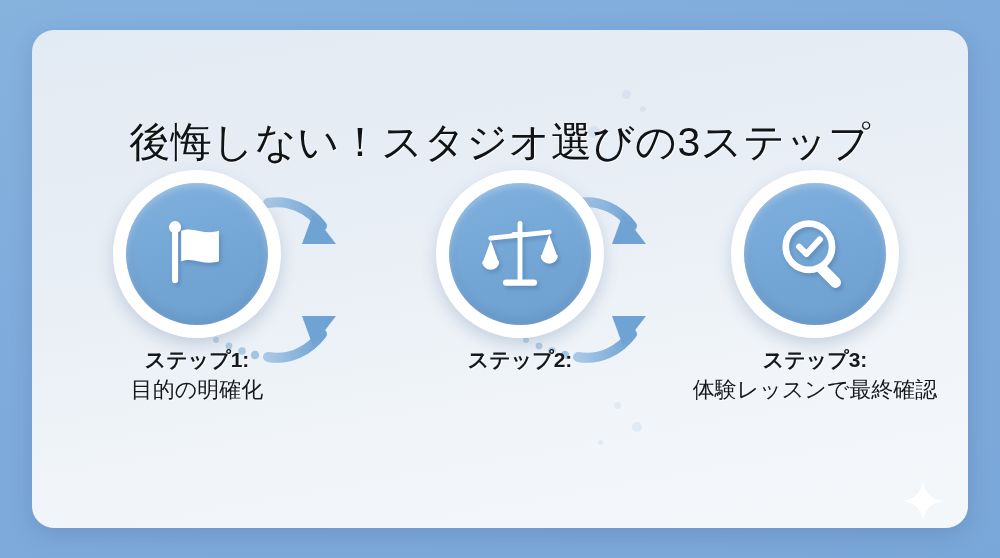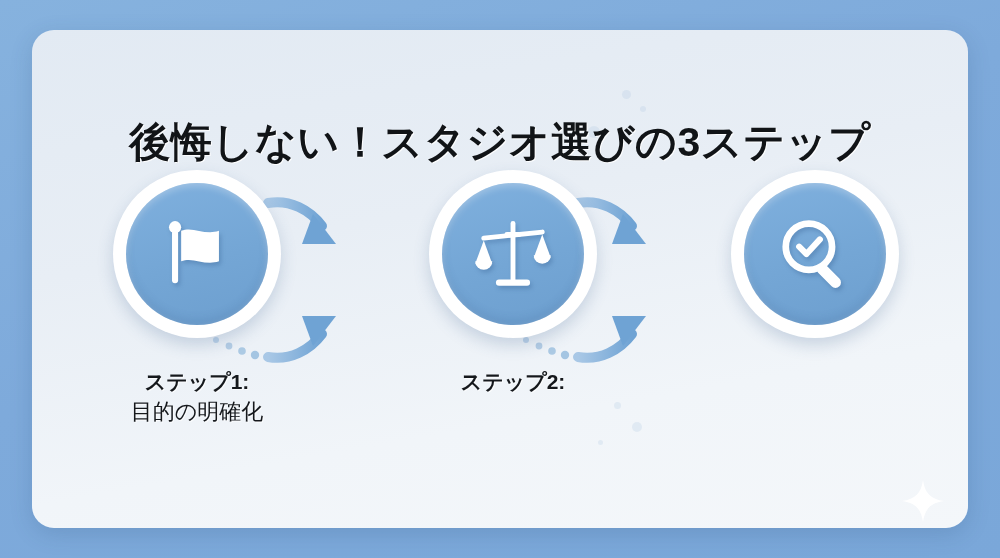--- a/index.html
+++ b/index.html
@@ -60,21 +60,21 @@
   }
 
   
   .title {
     position: absolute;
     left: 0;
     top: 58px;
     width: 936px;
     text-align: center;
     font-size: 41px;
-    font-weight: 700;
+    font-weight: 400;
     letter-spacing: 0.5px;
     color: #111417;
     text-shadow: 1px 1px 0 rgba(255,255,255,0.85);
     white-space: nowrap;
   }
 
   
   .steps {
     position: absolute;
     left: 0;
@@ -82,21 +82,21 @@
     width: 936px;
     height: 330px;
   }
 
   .step {
     position: absolute;
     width: 300px;
     text-align: center;
   }
   .step-1 { left: 15px; }
-  .step-2 { left: 331px; }
+  .step-2 { left: 338px; }
   .step-3 { left: 633px; }
 
   .icon-wrap {
     position: relative;
     width: 168px;
     height: 168px;
     margin: 0 auto;
   }
   
   .ring {
@@ -123,21 +123,21 @@
   }
   .disc svg {
     width: 78px;
     height: 78px;
     color: #ffffff;
     filter: drop-shadow(2px 3px 2px rgba(40, 80, 130, 0.28));
   }
 
   
   .caption {
-    margin-top: 30px;
+    margin-top: 8px;
     color: #15181c;
     text-shadow: 1px 1px 0 rgba(255,255,255,0.75);
     line-height: 1.38;
   }
   .caption .head {
     display: block;
     font-size: 21px;
     font-weight: 700;
   }
   .caption .sub {
@@ -283,20 +283,24 @@
         <div class="icon-wrap">
           <div class="ring"></div>
           <div class="disc">
             <svg viewBox="0 0 64 64" xmlns="http://www.w3.org/2000/svg">
               <circle cx="27" cy="26" r="19" fill="none" stroke="currentColor" stroke-width="5.5"></circle>
               <path d="M19 26 L25 32 L36 20" fill="none" stroke="currentColor" stroke-width="5" stroke-linecap="round" stroke-linejoin="round"></path>
               <rect x="39" y="38" width="9" height="24" rx="4.5" transform="rotate(-45 43.5 50)" fill="currentColor"></rect>
             </svg>
           </div>
         </div>
+        <div class="caption">
+          <span class="head">ステップ3:</span>
+          <span class="sub">体験レッスンで最終確認</span>
+        </div>
       </div>
 
     </div>
 
     <svg class="sparkle" viewBox="0 0 48 48" xmlns="http://www.w3.org/2000/svg">
       <path d="M24 2 C 26 16, 32 22, 46 24 C 32 26, 26 32, 24 46 C 22 32, 16 26, 2 24 C 16 22, 22 16, 24 2 Z" fill="currentColor"></path>
     </svg>
 
   </div>
 </div>

